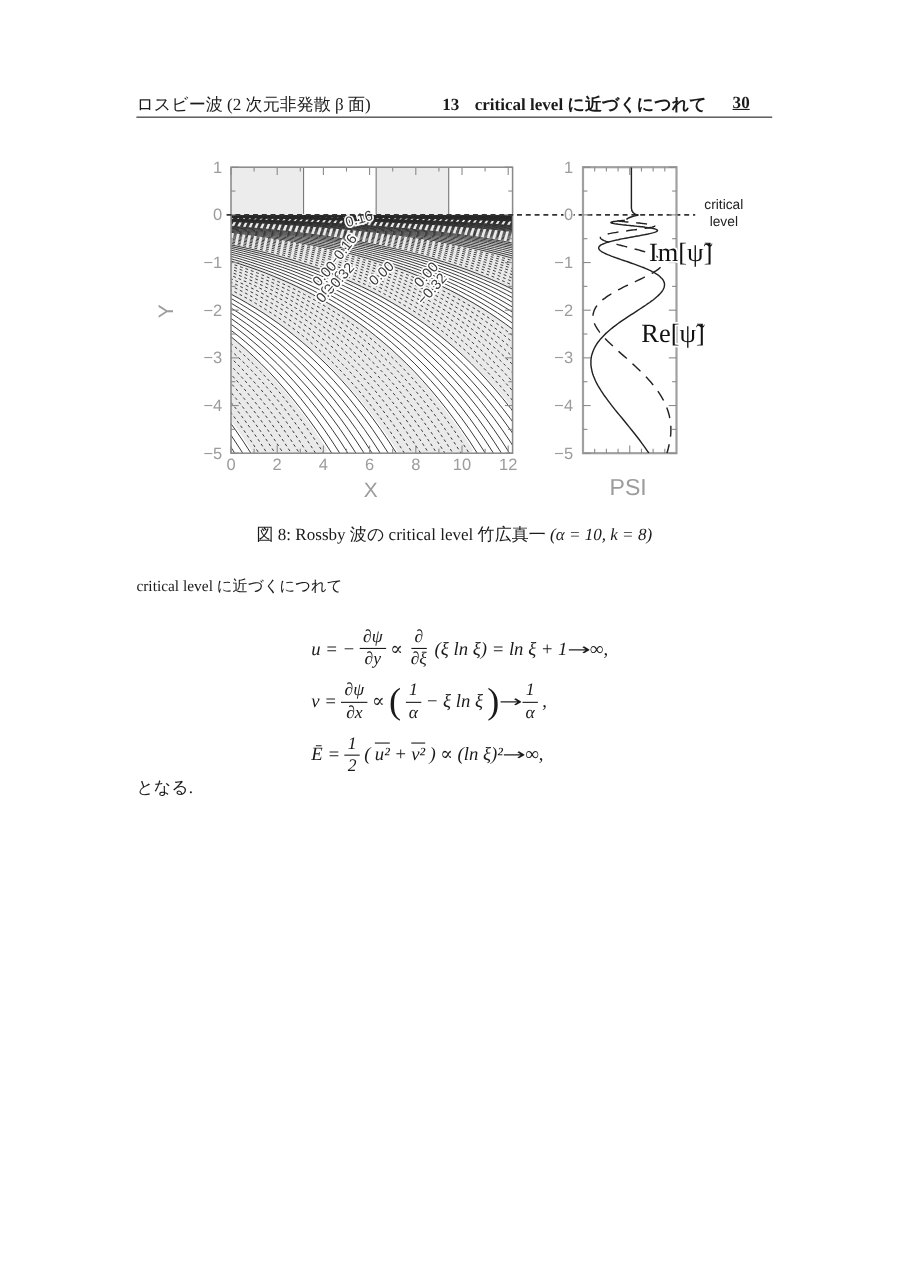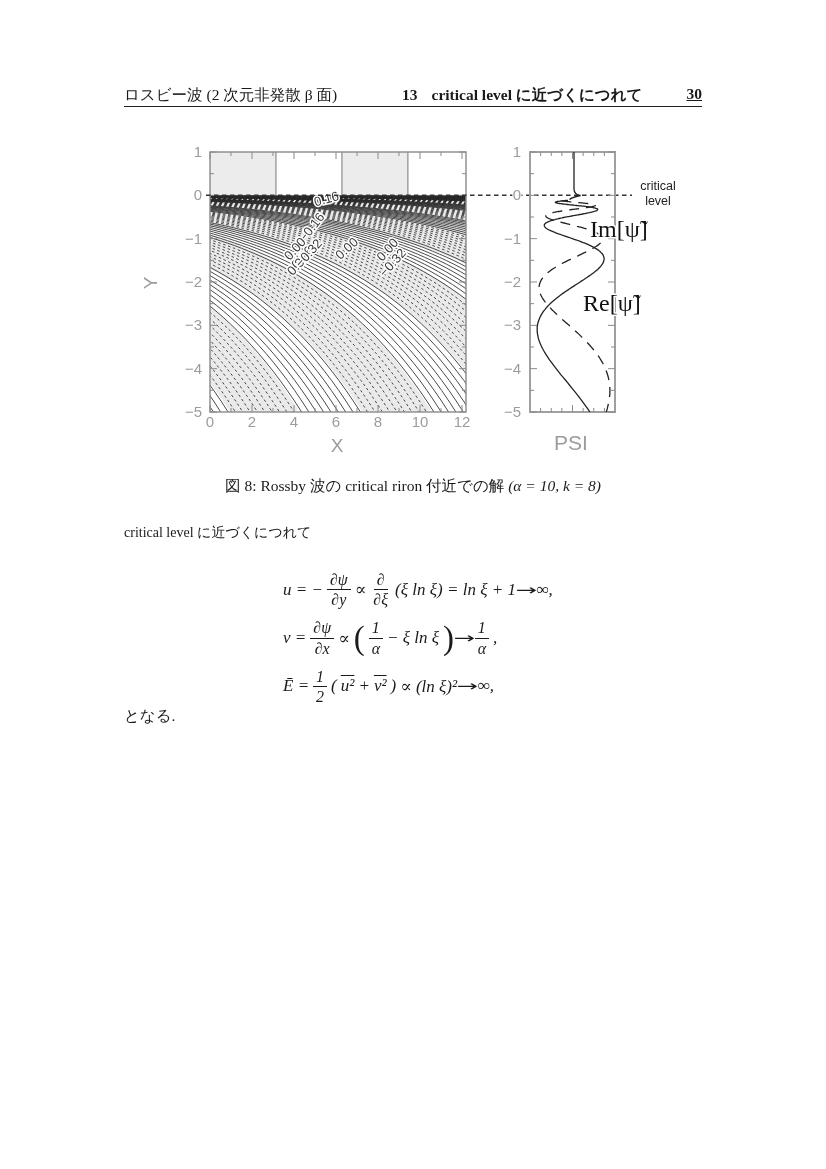--- a/index.html
+++ b/index.html
@@ -2,21 +2,21 @@
 <html><head>
 <meta charset="utf-8">
 <style>
   html,body{margin:0;padding:0;background:#fff;}
   .page{position:relative;width:826px;height:1045px;background:#ffffff;overflow:hidden;
         font-family:"Liberation Serif","DejaVu Serif",serif;color:#1a1a1a;}
   
   .hdr-left{position:absolute;left:124px;top:85px;font-size:15.5px;}
   .hdr-center{position:absolute;left:356px;top:85px;font-weight:bold;font-size:15.5px;}
   .hdr-center .num{margin-right:14px;margin-left:46px;}
-  .hdr-page{position:absolute;left:666px;top:85px;font-weight:bold;font-size:15.5px;width:36px;text-align:right;text-decoration:underline;}
+  .hdr-page{position:absolute;left:666px;top:85px;font-weight:bold;font-size:15.5px;width:36px;text-align:left;text-decoration:underline;}
   .hdr-rule{position:absolute;left:124px;top:106px;width:578px;border-top:1.2px solid #222;}
   
   .figwrap{position:absolute;left:0;top:0;width:826px;height:470px;}
   
   .caption{position:absolute;left:0;top:476px;width:826px;text-align:center;font-size:15.5px;}
   .caption .params{font-style:italic;}
   .para1{position:absolute;left:124px;top:524px;font-size:14px;}
   .para2{position:absolute;left:124px;top:706px;font-size:15.5px;}
   
   .eqs{position:absolute;left:281px;top:570px;display:flex;flex-direction:column;gap:9px;}
@@ -418,21 +418,21 @@
             <polyline points="561.4,200.7 561.8,200.8 562.3,200.9 562.9,201.0 563.5,201.1 564.1,201.1 564.8,201.2 565.6,201.3 566.3,201.4 567.2,201.5 568.0,201.6 568.9,201.7 569.8,201.8 570.8,201.8 571.7,201.9 572.7,202.0 573.8,202.1 574.8,202.2 575.8,202.3 576.9,202.4 578.0,202.5 579.0,202.6 580.1,202.7 581.2,202.8 582.2,202.9 583.3,203.1 584.3,203.2 585.3,203.3 586.3,203.4 587.2,203.5 588.1,203.6 589.0,203.7 589.8,203.9 590.6,204.0 591.4,204.1 592.0,204.2 592.7,204.4 593.2,204.5 593.7,204.6 594.2,204.8 594.5,204.9 594.8,205.0 595.0,205.2 595.1,205.3 595.2,205.4 595.2,205.6 595.0,205.7 594.8,205.9 594.5,206.0 594.1,206.2 593.5,206.3 592.8,206.5 592.0,206.7 591.1,206.8 590.1,207.0 589.1,207.2 588.1,207.3 586.9,207.5 585.7,207.7 584.5,207.8 583.2,208.0 581.9,208.2 580.5,208.4 579.1,208.6 577.7,208.8 576.2,209.0 574.7,209.1 573.2,209.3 571.7,209.5 570.2,209.8 568.7,210.0 567.2,210.2 565.7,210.4 564.3,210.6 562.8,210.8 561.4,211.0 560.0,211.3 558.7,211.5 557.4,211.7 556.1,211.9 554.9,212.2 553.8,212.4 552.7,212.7 551.7,212.9 550.7,213.2 549.9,213.4 549.1,213.7 548.4,213.9 547.7,214.2 547.2,214.5 546.7,214.8 546.4,215.0 546.1,215.3 545.9,215.6 545.8,215.9 545.8,216.2 545.9,216.5 546.1,216.8 546.4,217.1 546.8,217.4 547.3,217.7 547.8,218.0 548.5,218.4 549.2,218.7 550.1,219.0 551.0,219.4 552.0,219.7 553.1,220.1 554.2,220.4 555.4,220.8 556.7,221.1 558.1,221.5 559.5,221.9 560.9,222.2 562.4,222.6 564.0,223.0 565.6,223.4 567.2,223.8 568.8,224.2 570.5,224.6 572.2,225.1 573.8,225.5 575.5,225.9 577.2,226.4 578.9,226.8 580.5,227.2 582.2,227.7 583.8,228.2 585.4,228.6 586.9,229.1 588.4,229.6 589.8,230.1 591.2,230.6 592.5,231.1 593.8,231.6 595.0,232.1 596.1,232.6 597.1,233.2 598.1,233.7 598.9,234.3 599.7,234.8 600.4,235.4 601.0,235.9 601.5,236.5 601.8,237.1 602.1,237.7 602.3,238.3 602.4,238.9 602.3,239.6 602.2,240.2 601.9,240.8 601.6,241.5 601.1,242.1 600.6,242.8 599.9,243.5 599.1,244.2 598.3,244.9 597.3,245.6 596.3,246.3 595.1,247.0 593.9,247.8 592.6,248.5 591.2,249.3 589.7,250.0 588.2,250.8 586.6,251.6 585.0,252.4 583.3,253.2 581.5,254.1 579.8,254.9 577.9,255.8 576.1,256.6 574.2,257.5 572.4,258.4 570.5,259.3 568.6,260.2 566.7,261.1 564.8,262.1 563.0,263.0 561.2,264.0 559.4,265.0 557.6,266.0 555.9,267.0 554.3,268.0 552.7,269.0 551.1,270.1 549.7,271.2 548.3,272.2 547.0,273.3 545.8,274.5 544.6,275.6 543.6,276.7 542.7,277.9 541.8,279.1 541.1,280.3 540.5,281.5 540.0,282.7 539.6,284.0 539.3,285.2 539.1,286.5 539.1,287.8 539.2,289.1 539.4,290.5 539.7,291.8 540.1,293.2 540.6,294.6 541.3,296.0 542.1,297.5 543.0,298.9 544.0,300.4 545.1,301.9 546.3,303.4 547.6,305.0 549.0,306.6 550.5,308.1 552.0,309.8 553.7,311.4 555.4,313.0 557.2,314.7 559.1,316.4 561.0,318.2 562.9,319.9 564.9,321.7 567.0,323.5 569.1,325.3 571.1,327.2 573.2,329.1 575.4,331.0 577.5,332.9 579.6,334.9 581.6,336.9 583.7,338.9 585.7,341.0 587.7,343.0 589.7,345.2 591.6,347.3 593.4,349.5 595.2,351.7 596.9,353.9 598.5,356.2 600.0,358.5 601.4,360.8 602.8,363.2 604.0,365.6 605.1,368.0 606.1,370.5 607.0,373.0 607.8,375.5 608.5,378.1 609.0,380.7 609.4,383.3 609.7,386.0 609.9,388.7 609.9,391.5 609.8,394.3 609.5,397.2 609.1,400.0 608.6,403.0 607.9,405.9 607.2,408.9 606.3,412.0" stroke="#222" stroke-width="1.3" stroke-dasharray="10 7"></polyline>
           </g>
           <text x="590" y="237" font-family="&quot;Liberation Serif&quot;,&quot;DejaVu Serif&quot;,serif" font-size="24" fill="#111" paint-order="stroke" stroke="#fff" stroke-width="3">Im[ψ̃]</text>
           <text x="583" y="311" font-family="&quot;Liberation Serif&quot;,&quot;DejaVu Serif&quot;,serif" font-size="24" fill="#111" paint-order="stroke" stroke="#fff" stroke-width="3">Re[ψ̃]</text>
           <text x="658" y="190" text-anchor="middle" fill="#222" font-family="&quot;Liberation Sans&quot;,&quot;DejaVu Sans&quot;,sans-serif" font-size="12.5"><tspan x="658" y="190">critical</tspan><tspan x="658" y="205">level</tspan></text>
         </g>
       </svg>
   </div>
 
   <div class="caption">
-    <span>図 8:</span><span> Rossby 波の critical riron 付近での解 </span><span class="params">(α = 10, k = 8)</span>
+    <span>図 8:</span><span> Rossby 波の critical level 竹広真一 </span><span class="params">(α = 10, k = 8)</span>
   </div>
 
   <div class="para1">critical level に近づくにつれて</div>
 
   <div class="eqs">
     <div class="eq-line">
       <span>u = −</span>
       <span class="frac"><span class="num">∂ψ</span><span class="den">∂y</span></span>
       <span>∝</span>
       <span class="frac"><span class="num">∂</span><span class="den">∂ξ</span></span>

